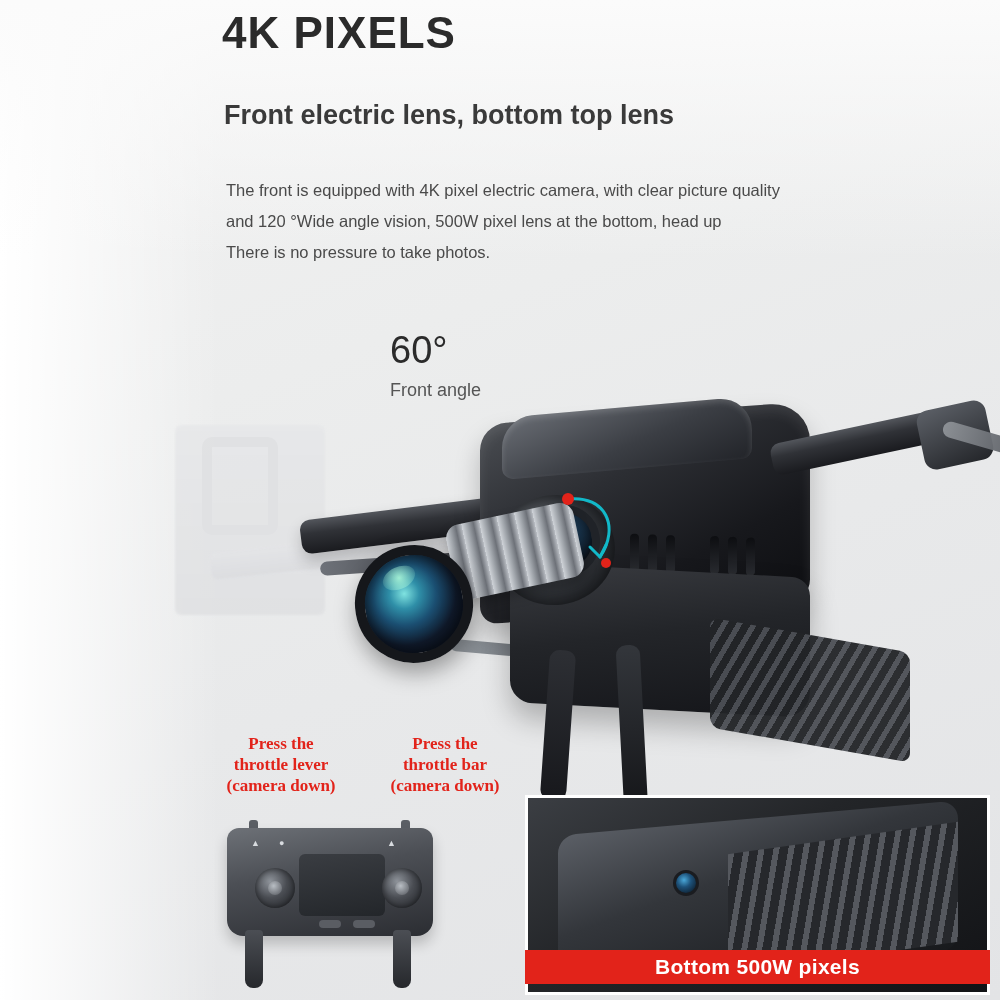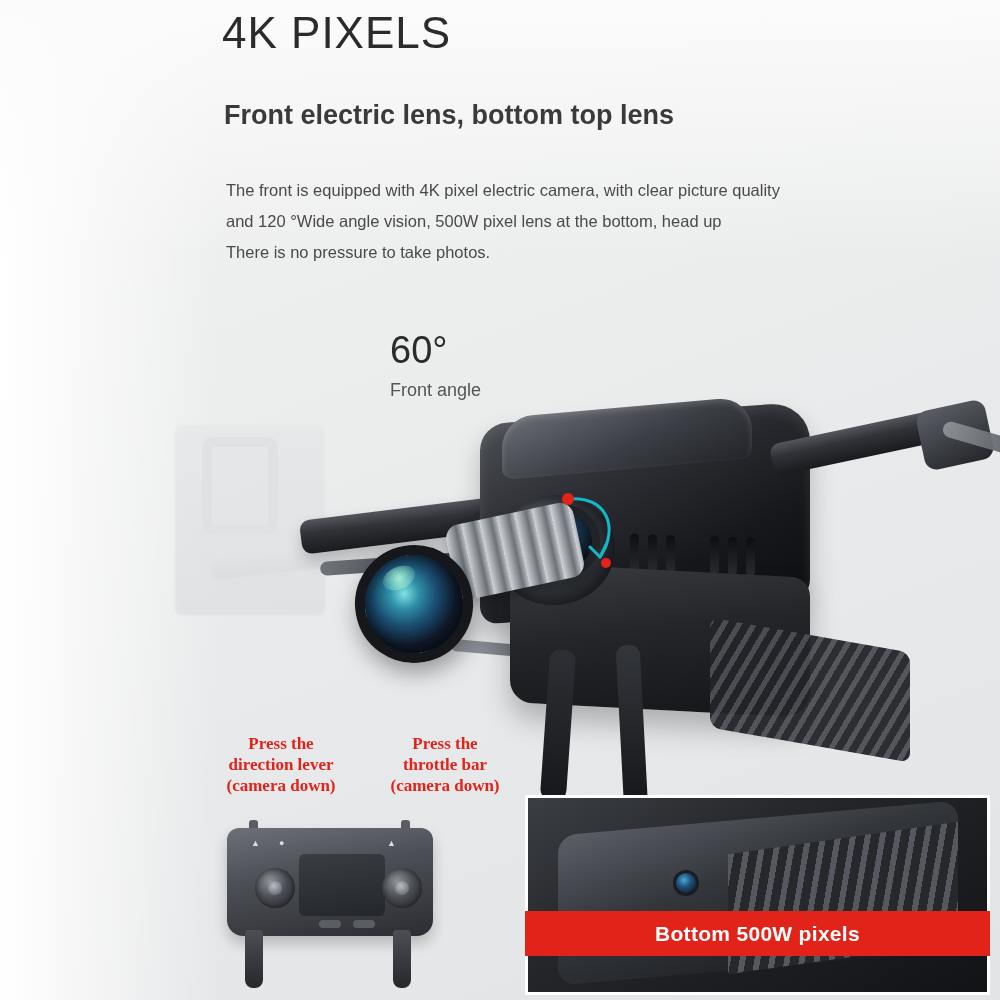--- a/index.html
+++ b/index.html
@@ -37,21 +37,21 @@
   }
 
   
   .headline {
     position: absolute;
     left: 222px;
     top: 8px;
     font-size: 44px;
     letter-spacing: 1px;
     color: #2b2b2b;
-    font-weight: 400;
+    font-weight: 700;
   }
   .subhead {
     position: absolute;
     left: 224px;
     top: 100px;
     font-size: 27px;
     color: #3a3a3a;
     font-weight: 700;
   }
   .body-copy {
@@ -463,23 +463,23 @@
     width: 26px;
     height: 26px;
     border-radius: 50%;
     background: radial-gradient(circle at 40% 35%, #49a7d8 0%, #1d5179 40%, #0a1018 100%);
     border: 3px solid #1a1c20;
     box-sizing: border-box;
   }
   .inset-caption {
     position: absolute;
     left: 525px;
-    top: 911px;
+    top: 950px;
     width: 465px;
-    height: 45px;
+    height: 34px;
     background: #e2231a;
     color: #ffffff;
     font-size: 21px;
     font-weight: 700;
     display: flex;
     align-items: center;
     justify-content: center;
     letter-spacing: 0.3px;
   }
 </style>
@@ -542,21 +542,21 @@
     <svg class="annot-svg" viewBox="0 0 120 110">
       <path d="M8 14 C 46 10, 60 42, 40 72" fill="none" stroke="#12b8c8" stroke-width="3" stroke-linecap="round"></path>
       <path d="M40 72 L 30 62 M40 72 L 46 60" fill="none" stroke="#12b8c8" stroke-width="3" stroke-linecap="round"></path>
       <circle cx="8" cy="14" r="6" fill="#e2231a"></circle>
       <circle cx="46" cy="78" r="5" fill="#e2231a"></circle>
     </svg>
   </div>
 
   <div class="red-note note-throttle">
     <div>Press the</div>
-    <div>direction lever</div>
+    <div>throttle lever</div>
     <div>(camera down)</div>
   </div>
 
   <div class="red-note note-direction">
     <div>Press the</div>
     <div>throttle bar</div>
     <div>(camera down)</div>
   </div>
 
   <div class="remote">

